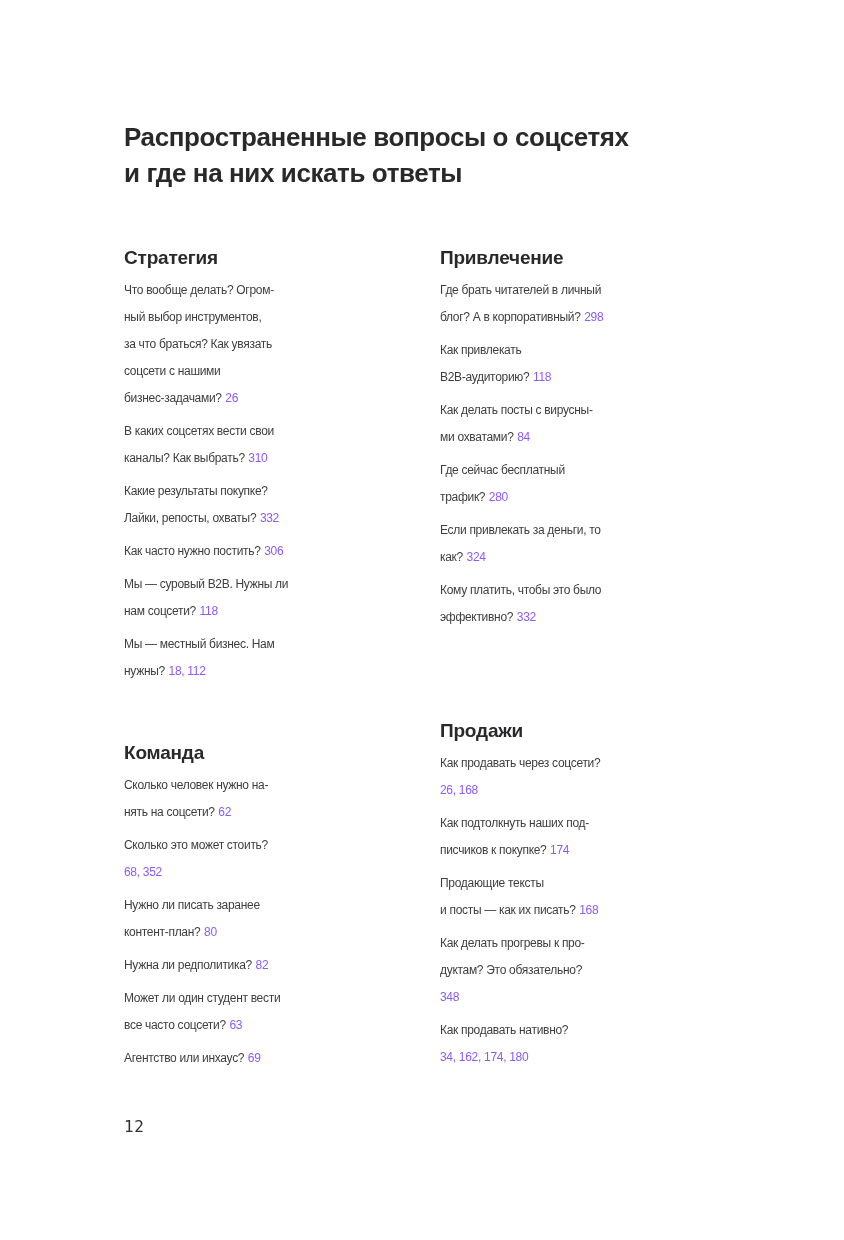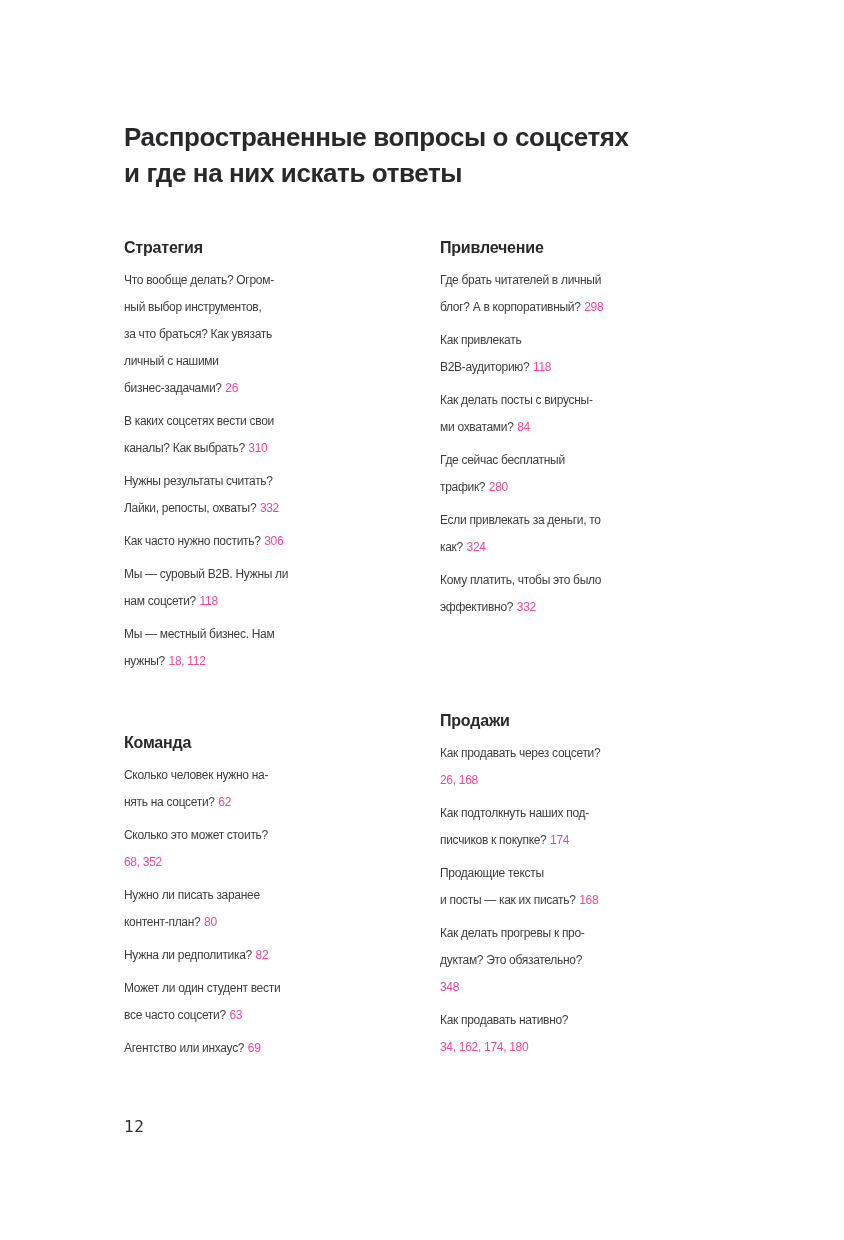--- a/index.html
+++ b/index.html
@@ -29,37 +29,37 @@
     position: absolute;
     top: 232px;
     width: 310px;
   }
   .col-left  { left: 124px; }
   .col-right { left: 440px; }
   .toc-section { margin: 0; }
   .col-left  .toc-section + .toc-section { margin-top: 54px; }
   .col-right .toc-section + .toc-section { margin-top: 86px; }
   .sec-heading {
-    margin: 2px 0 6px 0;
-    font-size: 16px;
+    margin: 12px 0 6px 0;
+    font-size: 19px;
     font-weight: 700;
     line-height: 27px;
     letter-spacing: -0.2px;
     color: #29292c;
     white-space: nowrap;
   }
   .toc-item { margin: 0 0 6px 0; }
   .toc-line {
     font-size: 12px;
     line-height: 27px;
     letter-spacing: -0.3px;
     color: #3e3e40;
     white-space: nowrap;
   }
-  .q-pages { color: #ec4899; margin-top: 8px; }
+  .q-pages { color: #8b5cf6; margin-top: 8px; }
   .q-text:not(:empty) + .q-pages { margin-left: 0.30em; }
   .folio {
     position: absolute;
     left: 124px;
     top: 1119px;
     font-family: "DejaVu Sans Mono", monospace;
     font-size: 16px;
     line-height: 15px;
     letter-spacing: 0.5px;
     color: #303033;
@@ -74,29 +74,29 @@
     <span class="title-line">и где на них искать ответы</span>
   </h1>
 
   <div class="col col-left">
       <section class="toc-section">
         <h2 class="sec-heading">Стратегия</h2>
         <div class="toc-item">
           <div class="toc-line"><span class="q-text">Что вообще делать? Огром-</span></div>
           <div class="toc-line"><span class="q-text">ный выбор инструментов,</span></div>
           <div class="toc-line"><span class="q-text">за что браться? Как увязать</span></div>
-          <div class="toc-line"><span class="q-text">личный с нашими</span></div>
+          <div class="toc-line"><span class="q-text">соцсети с нашими</span></div>
           <div class="toc-line"><span class="q-text">бизнес-задачами?</span><span class="q-pages">26</span></div>
         </div>
         <div class="toc-item">
           <div class="toc-line"><span class="q-text">В каких соцсетях вести свои</span></div>
           <div class="toc-line"><span class="q-text">каналы? Как выбрать?</span><span class="q-pages">310</span></div>
         </div>
         <div class="toc-item">
-          <div class="toc-line"><span class="q-text">Нужны результаты считать?</span></div>
+          <div class="toc-line"><span class="q-text">Какие результаты покупке?</span></div>
           <div class="toc-line"><span class="q-text">Лайки, репосты, охваты?</span><span class="q-pages">332</span></div>
         </div>
         <div class="toc-item">
           <div class="toc-line"><span class="q-text">Как часто нужно постить?</span><span class="q-pages">306</span></div>
         </div>
         <div class="toc-item">
           <div class="toc-line"><span class="q-text">Мы — суровый B2B. Нужны ли</span></div>
           <div class="toc-line"><span class="q-text">нам соцсети?</span><span class="q-pages">118</span></div>
         </div>
         <div class="toc-item">

